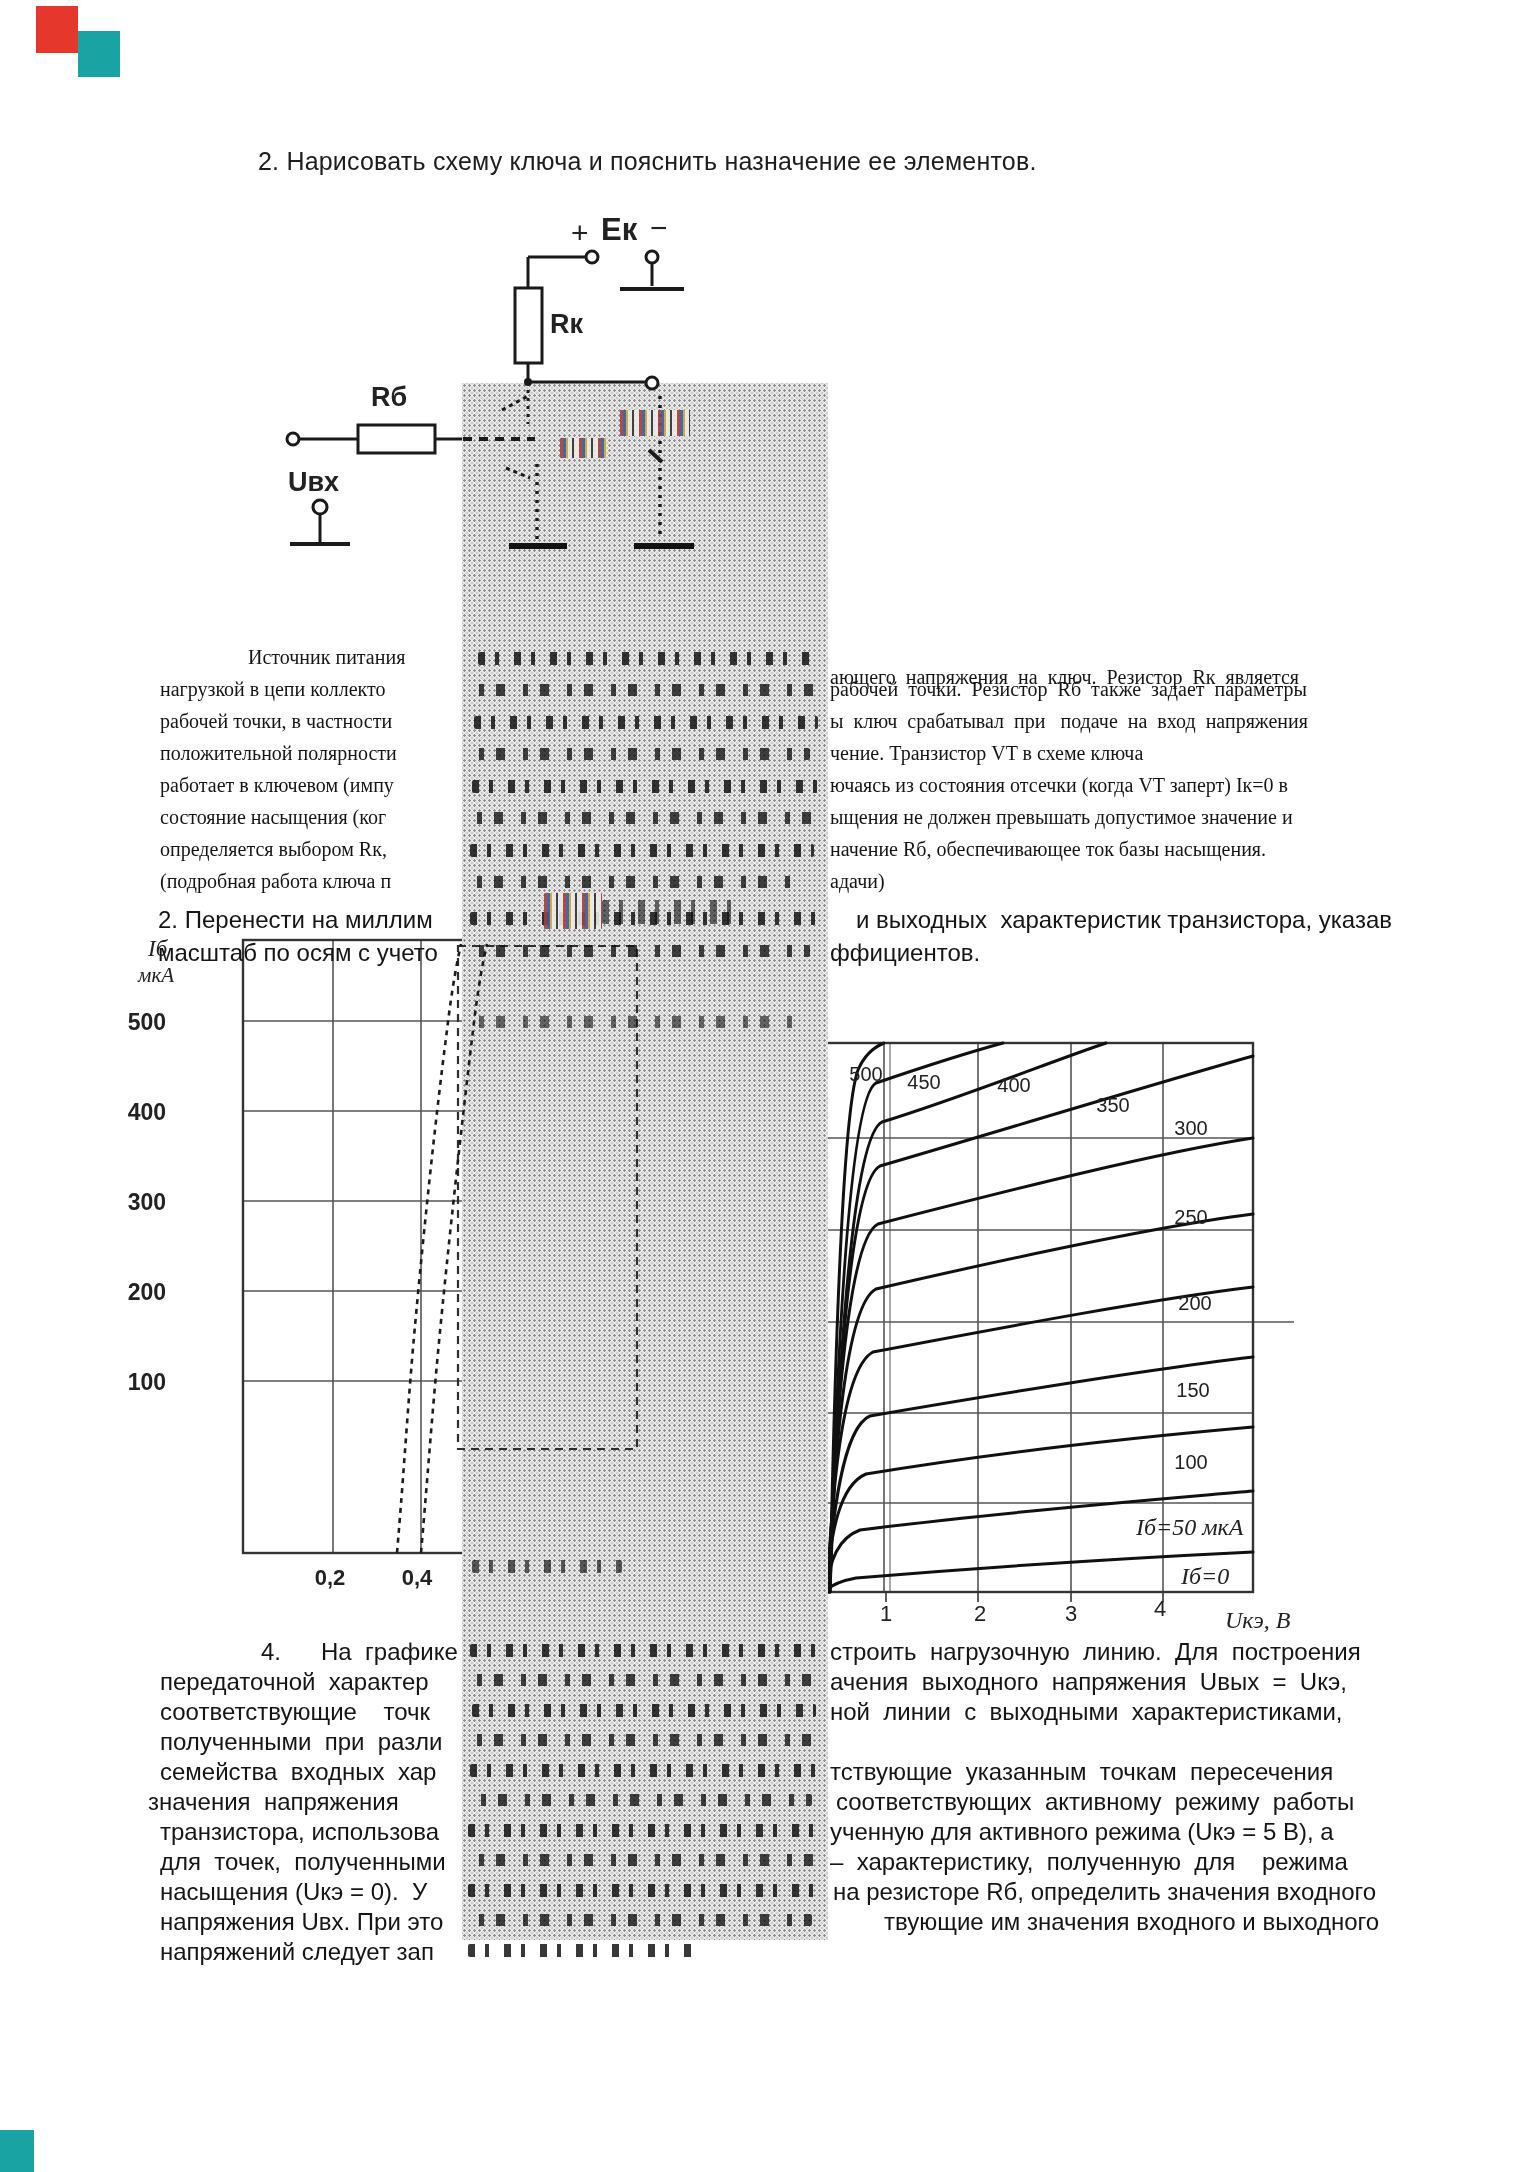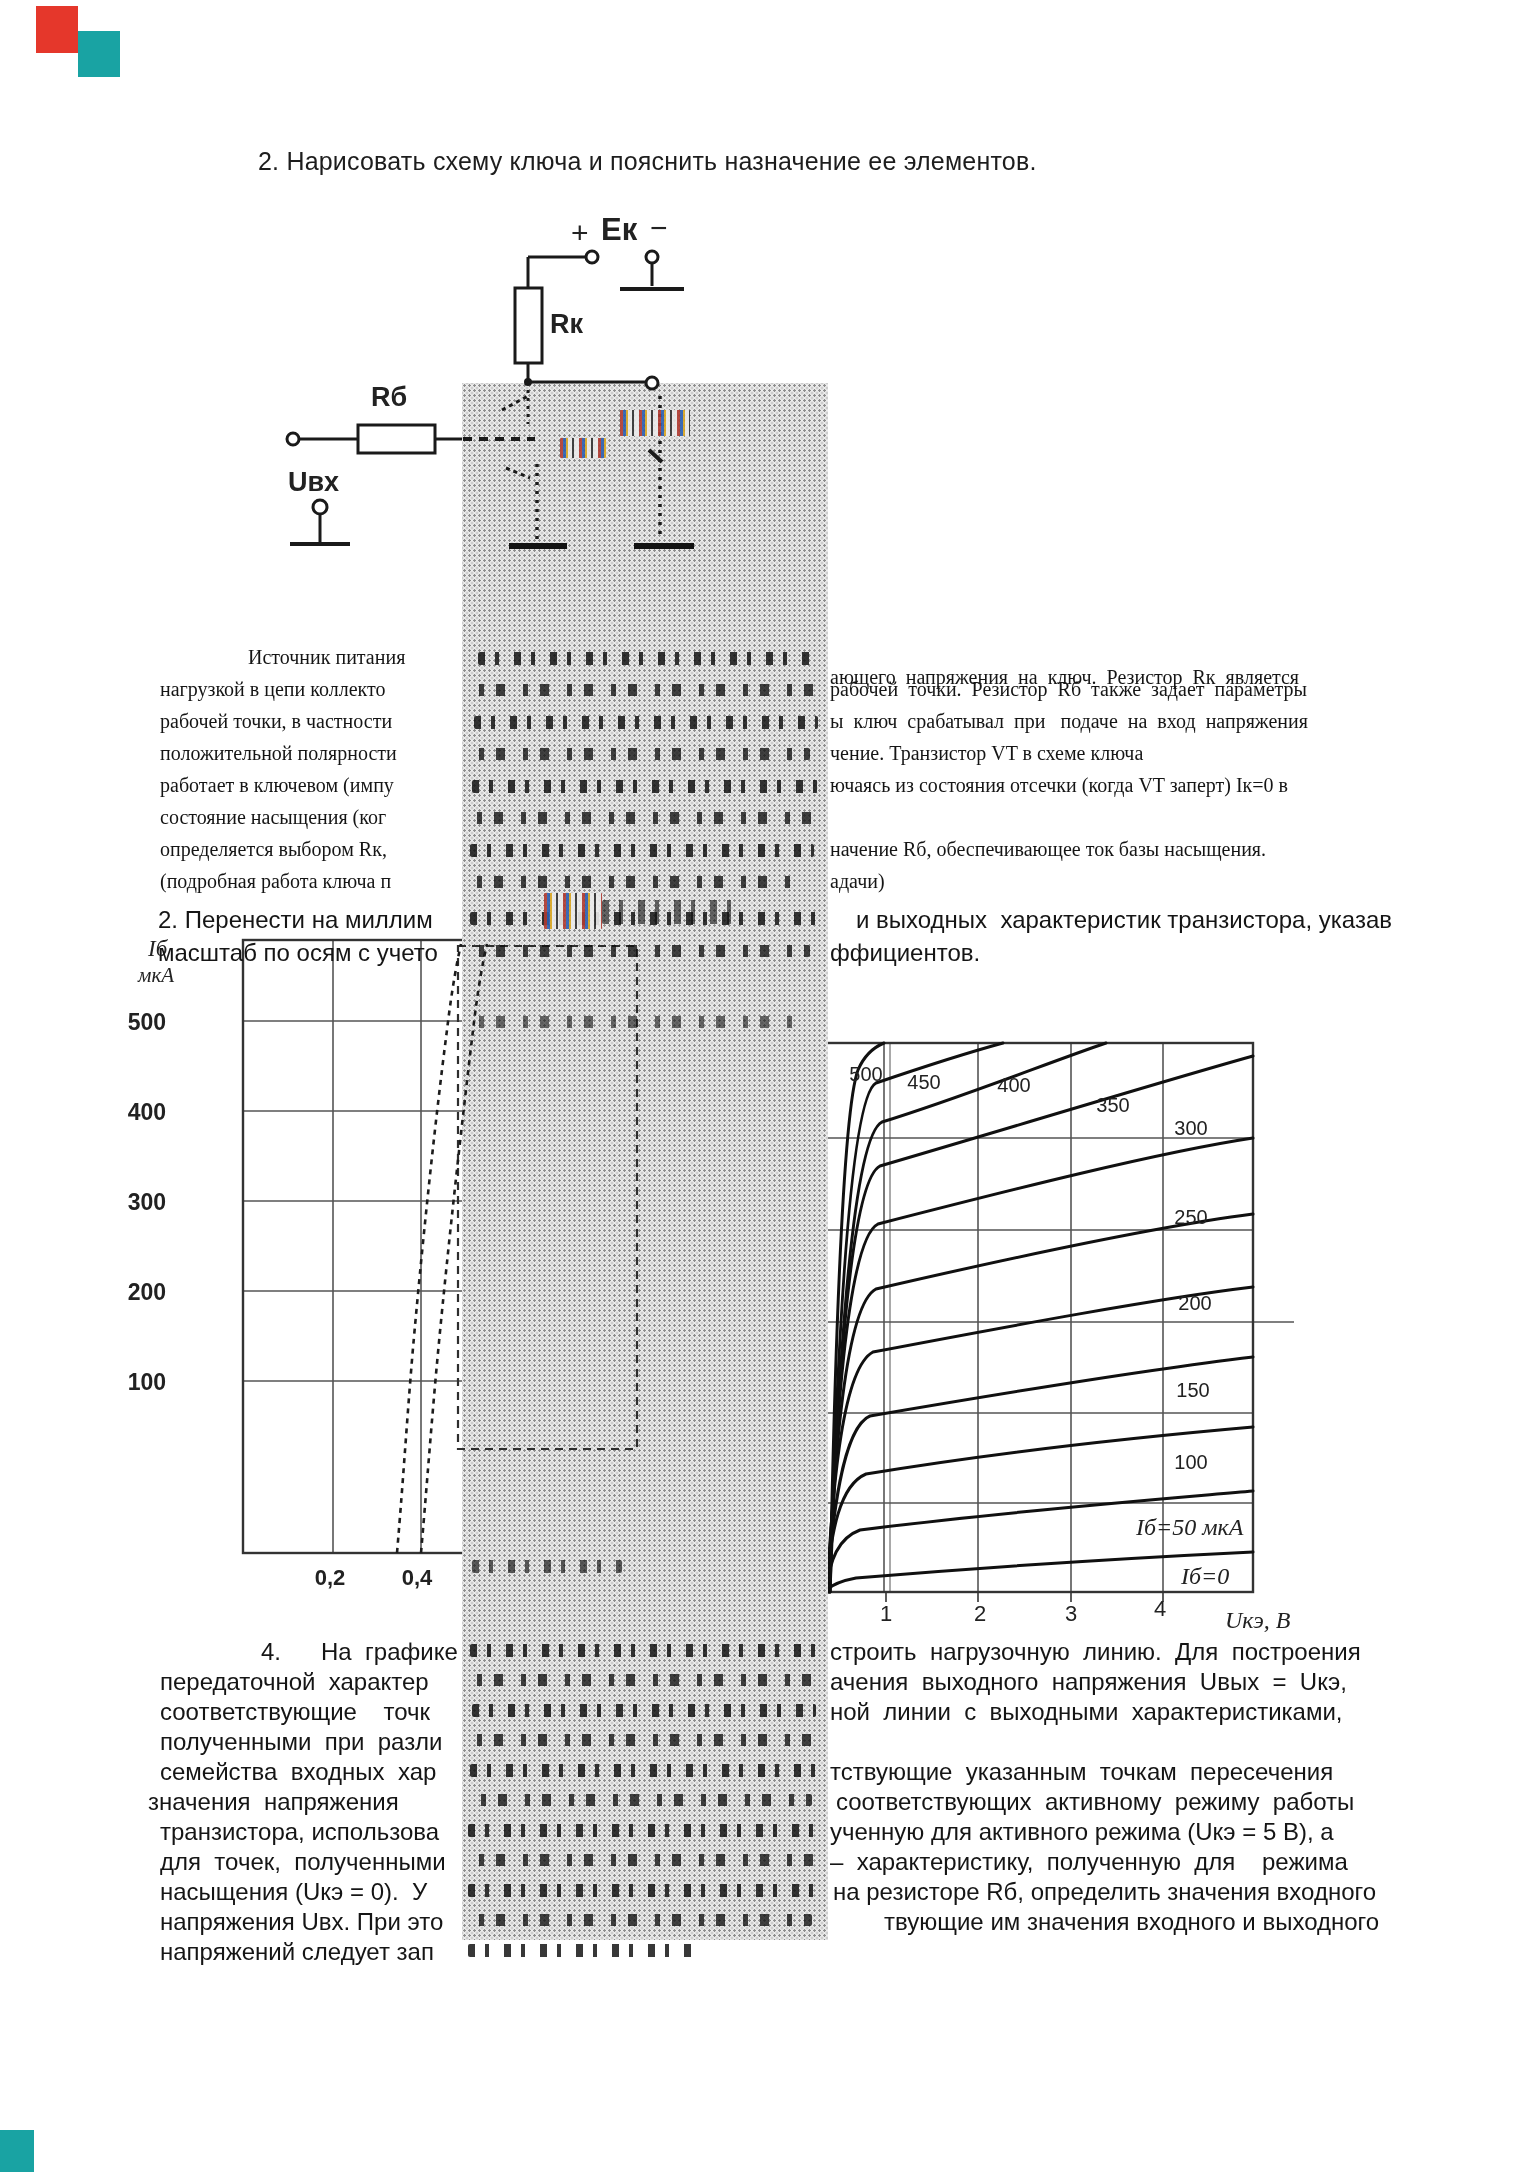--- a/index.html
+++ b/index.html
@@ -161,20 +161,21 @@
   <div class="frag serif" style="left:830px;top:666px;width:562px;">ающего  напряжения  на  ключ.  Резистор  Rк  является</div>
   <div class="frag serif" style="left:160px;top:678px;width:304px;">нагрузкой в цепи коллекто</div>
   <div class="frag serif" style="left:830px;top:678px;width:562px;">рабочей  точки.  Резистор  Rб  также  задает  параметры</div>
   <div class="frag serif" style="left:160px;top:710px;width:304px;">рабочей точки, в частности</div>
   <div class="frag serif" style="left:830px;top:710px;width:562px;">ы  ключ  срабатывал  при   подаче  на  вход  напряжения</div>
   <div class="frag serif" style="left:160px;top:742px;width:304px;">положительной полярности</div>
   <div class="frag serif" style="left:830px;top:742px;width:562px;">чение. Транзистор VT в схеме ключа</div>
   <div class="frag serif" style="left:160px;top:774px;width:304px;">работает в ключевом (импу</div>
   <div class="frag serif" style="left:830px;top:774px;width:562px;">ючаясь из состояния отсечки (когда VT заперт) Iк=0 в</div>
   <div class="frag serif" style="left:160px;top:806px;width:304px;">состояние насыщения (ког</div>
+  <div class="frag serif" style="left:830px;top:806px;width:562px;">ыщения не должен превышать допустимое значение и</div>
   <div class="frag serif" style="left:160px;top:838px;width:304px;">определяется выбором Rк,</div>
   <div class="frag serif" style="left:830px;top:838px;width:562px;">начение Rб, обеспечивающее ток базы насыщения.</div>
   <div class="frag serif" style="left:160px;top:870px;width:304px;">(подробная работа ключа п</div>
   <div class="frag serif" style="left:830px;top:870px;width:562px;">адачи)</div>
 
   <div class="frag sans" style="left:158px;top:906px;width:306px;">2. Перенести на миллим</div>
   <div class="frag sans" style="left:842px;top:906px;width:550px;text-align:right;">и выходных  характеристик транзистора, указав</div>
   <div class="frag sans" style="left:158px;top:939px;width:306px;">масштаб по осям с учето</div>
   <div class="frag sans" style="left:830px;top:939px;width:550px;">ффициентов.</div>
 

